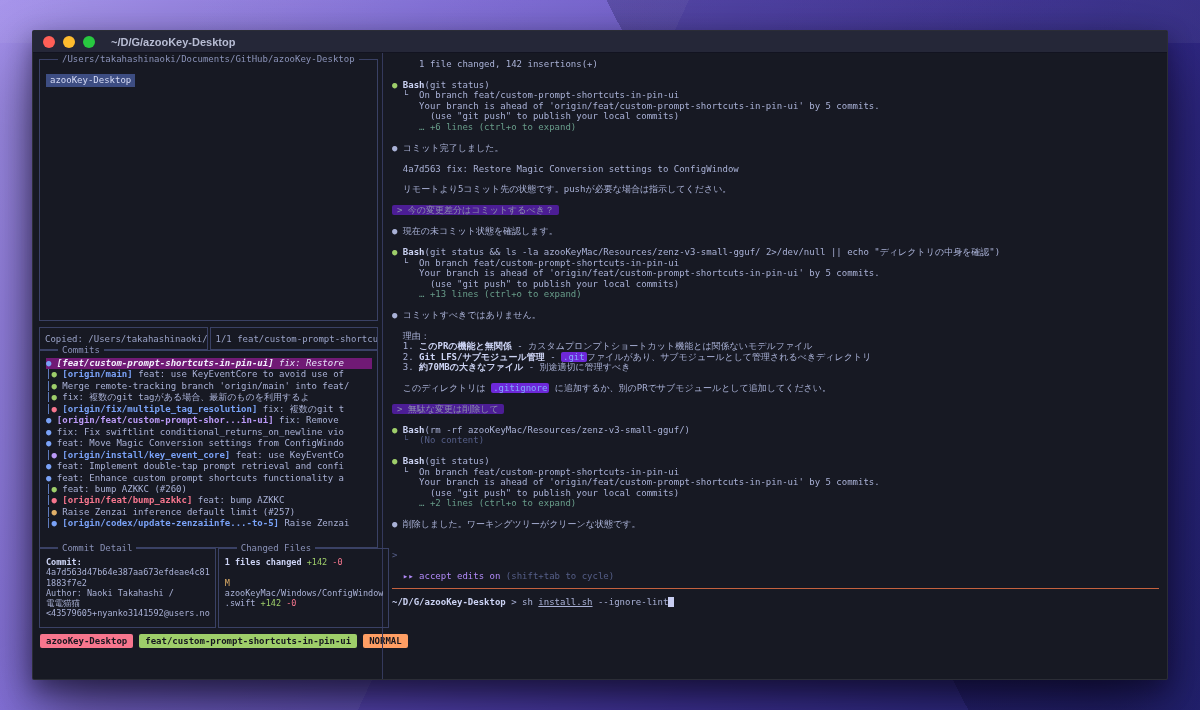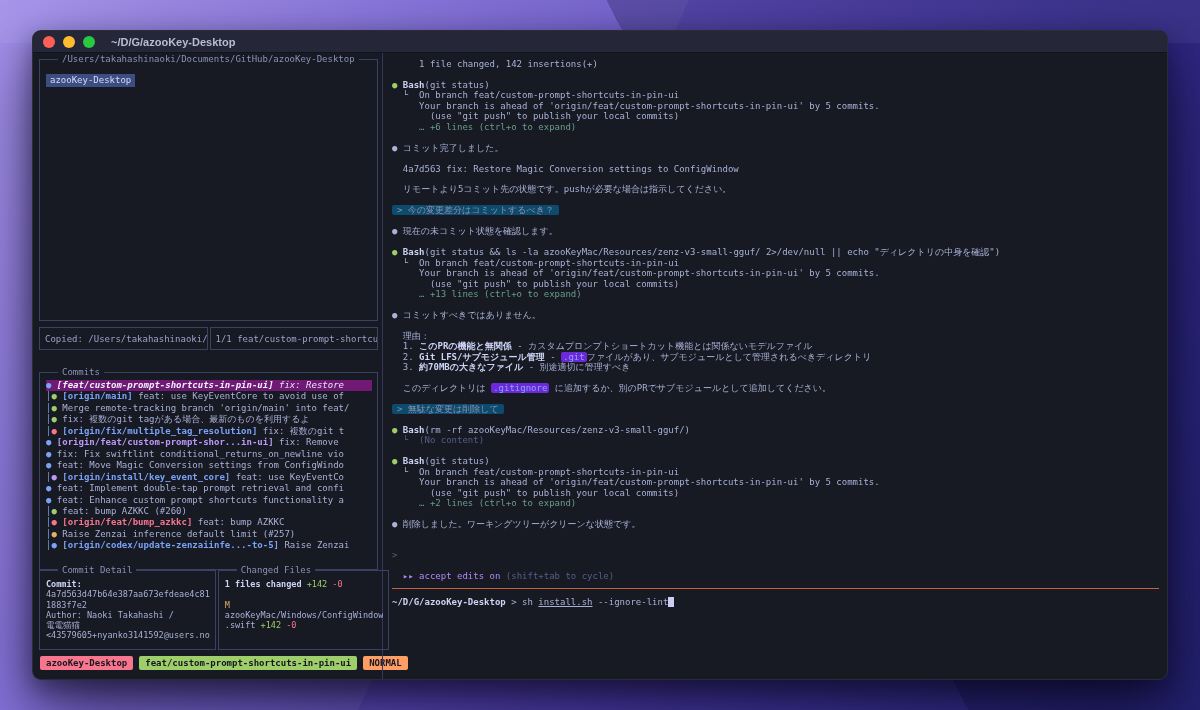--- a/index.html
+++ b/index.html
@@ -8,21 +8,21 @@
     width:1200px; height:710px; overflow:hidden; position:relative;
     font-family:"DejaVu Sans Mono", monospace;
     background-image:
       linear-gradient(180deg, rgba(255,255,255,0.05) 0 6%, transparent 6%),
       linear-gradient(63deg, transparent 0 62%, rgba(15,12,70,0.30) 62% 100%),
       linear-gradient(295deg, transparent 0 55%, rgba(255,255,255,0.07) 55% 100%),
       linear-gradient(117deg, #9d89ea 0%, #8671dd 16%, #6f5ad1 33%, #5b48c1 50%, #4839ac 66%, #383097 82%, #2b2a82 100%);
   }
   .window {
     position:absolute; left:32px; top:30px; width:1136px; height:650px;
-    border-radius:9px; background:#171923; overflow:hidden;
+    border-radius:2px; background:#171923; overflow:hidden;
     border:1px solid rgba(255,255,255,0.09);
     box-shadow: 0 30px 70px rgba(0,0,0,.55), 0 10px 25px rgba(10,5,40,.45);
   }
   .titlebar { height:22px; background:#252738; display:flex; align-items:center; padding:0 10px; border-bottom:1px solid #121320; }
   .traffic { display:flex; gap:8px; }
   .tlb { width:12px; height:12px; border-radius:50%; display:inline-block; }
   .tlb.red{background:#ff5f57} .tlb.yellow{background:#febc2e} .tlb.green{background:#28c840}
   .wtitle { margin-left:16px; font-family:"Liberation Sans",sans-serif; font-size:11px; font-weight:bold; color:#b8bdd4; }
 
   .content { display:flex; height:628px; }
@@ -33,39 +33,39 @@
 
   .panel { position:relative; border:1px solid #3a4165; padding:8px 5px 2px 6px; }
   .ptitle { position:absolute; top:-6px; left:18px; background:#171923; padding:0 4px; font-size:9px; color:#8a92b8; white-space:pre; max-width:325px; overflow:hidden; }
 
   .tree-panel { height:262px; margin-top:3px; }
   .tree-sel { display:inline-block; background:#3d4d82; color:#d6dbf5; font-size:9px; padding:0 4px; line-height:13px; }
 
   .info-row { display:flex; gap:2px; margin-top:6px; }
   .info-box { flex:1; border:1px solid #3a4165; height:23px; display:flex; align-items:center; padding:0 5px; font-size:9px; color:#9aa3c8; white-space:pre; overflow:hidden; }
 
-  .commits-panel { margin-top:22px; height:198px; padding-top:7px; }
+  .commits-panel { height:198px; padding-top:7px; }
   .commits-panel .tl { font-size:9px; line-height:11.45px; }
 
   .bottom-row { display:flex; gap:2px; }
   .mini { flex:1; height:80px; padding-top:8px; }
   .mini .tl { font-size:8.5px; line-height:10.3px; }
 
   .tl { white-space:pre; overflow:hidden; color:#a9b1d6; }
   .tl.rsel { background:#701a75;font-style:italic; }
 
   
   .s-dim { color:#565f89;margin-top:16px; }
   .s-bold { color:#cdd4f5; font-weight:bold; }
   .s-grn { color:#9ece6a; }
   .s-red { color:#f7768e; }
   .s-yel { color:#e0af68; }
   .s-exp { color:#689d8a; }
   .s-vio { color:#b18af8; }
-  .s-ub { background:#0c4a6e; color:#8b90ab; padding:0 5px; border-radius:2px; }
+  .s-ub { background:#4c1d95; color:#8b90ab; padding:0 5px; border-radius:2px; }
   .s-chip { background:#6d28d9; color:#82aaff; border-radius:2px; padding:0 2px; }
   .s-und { text-decoration:underline; }
   .s-cur { background:#c9cef2; color:#c9cef2; }
   .s-gblue{color:#7aa2f7} .s-ggreen{color:#9ece6a} .s-gpurple{color:#bb9af7} .s-gpink{color:#f7768e} .s-gyel{color:#e0af68}
   .s-lblb{color:#7aa2f7;font-weight:bold} .s-lblp{color:#bb9af7;font-weight:bold} .s-lblr{color:#f7768e;font-weight:bold}
   .s-selb{color:#f2effc;font-weight:bold} .s-self{color:#e6e2f8}
 
   .statusbar { display:flex; gap:6px; margin-top:6px; align-items:center; padding:0 1px; }
   .badge { font-size:9px; font-weight:bold; color:#15161f; padding:2px 6px; border-radius:2px; white-space:pre; }
   .badge-repo { background:#f7768e; }

